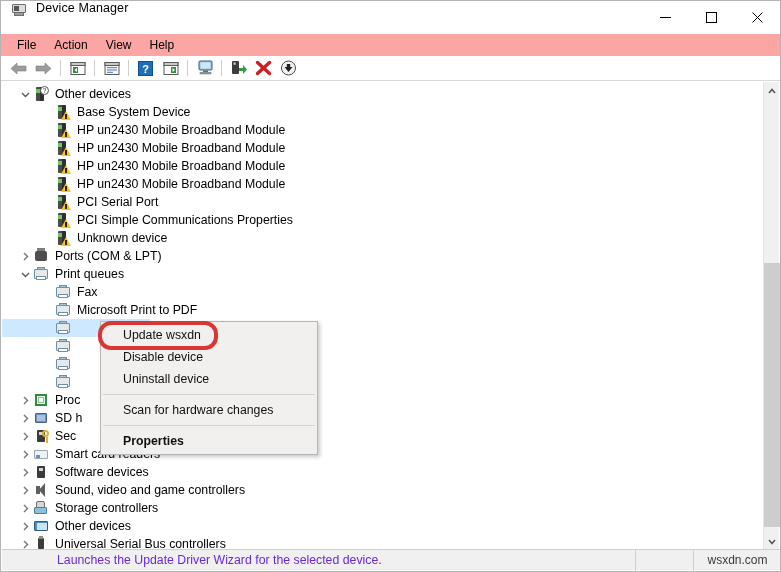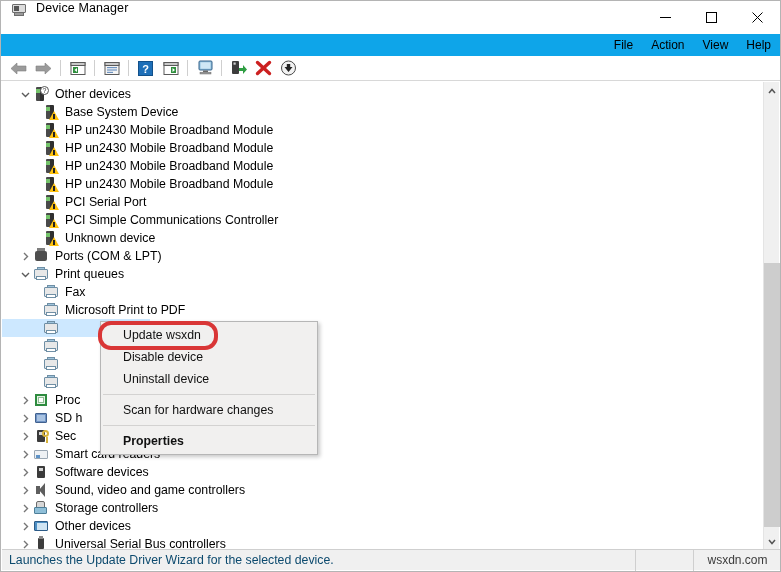--- a/index.html
+++ b/index.html
@@ -49,23 +49,22 @@
   }
   .win-btn {
     width: 46px; height: 33px; display: flex; align-items: center; justify-content: center;
     font-size: 11px; color: #000; background: transparent;
   }
   .win-btn svg { display: block; }
 
   
   .menubar {
     position: absolute; left: 0; top: 33px; width: 779px; height: 22px;
-    background: #0ea5e9; display: flex; align-items: center;
+    background: #fca5a5; display: flex; align-items: center;
     padding-left: 7px;
-    justify-content: flex-end;
   }
   .menubar-item {
     font-size: 12px; color: #000; padding: 2px 9px; line-height: 15px;
   }
 
   
   .toolbar {
     position: absolute; left: 0; top: 55px; width: 779px; height: 25px;
     background: #ffffff; border-bottom: 1px solid #d8d8d8;
     display: flex; align-items: center; padding-left: 5px;
@@ -83,21 +82,21 @@
     height: 18px; display: flex; align-items: center;
     font-size: 12.3px; color: #000; white-space: nowrap;
     position: relative;
   }
   .row.selected { background: #cde8ff; }
   .chev {
     width: 15px; height: 18px; display: flex; align-items: center; justify-content: center;
     flex: 0 0 auto; color: #767676;
   }
   .ind-1 { padding-left: 16px; }
-  .ind-2 { padding-left: 41px; }
+  .ind-2 { padding-left: 53px; }
   .tree-icon {
     width: 16px; height: 16px; margin-right: 6px; flex: 0 0 auto; position: relative;
   }
   .lbl { line-height: 18px; }
 
   
   .ic-tower {
     position: absolute; left: 3px; top: 1px; width: 8px; height: 14px;
     background: linear-gradient(90deg,#4a4a4a 0 45%, #2f2f2f 45% 100%);
     border-radius: 1px;
@@ -205,21 +204,21 @@
     position: absolute; left: 0; width: 16px; background: #cdcdcd;
   }
 
   
   .statusbar {
     position: absolute; left: 1px; bottom: 1px; width: 779px; height: 21px;
     background: #f0f0f0; border-top: 1px solid #cfcfcf;
     display: flex; align-items: center;
   }
   .status-text {
-    font-size: 12.3px; color: #0c4a6e; padding-left: 7px; flex: 1 1 auto;
+    font-size: 12.3px; color: #6d28d9; padding-left: 7px; flex: 1 1 auto; margin-left: 48px;
   }
   .status-cell {
     width: 58px; height: 21px; border-left: 1px solid #cfcfcf;
   }
   .status-watermark {
     width: 88px; height: 21px; border-left: 1px solid #cfcfcf;
     display: flex; align-items: center; justify-content: center;
     font-size: 12px; color: #3b3b3b;
   }
 
@@ -441,21 +440,21 @@
         <div class="lbl">PCI Serial Port</div>
       </div>
 
       <div class="row ind-2">
         <div class="tree-icon">
           <div class="ic-tower"></div>
             <div class="ic-tower-green"></div>
             <div class="ic-warn"></div>
             <div class="ic-warn-dot"></div>
         </div>
-        <div class="lbl">PCI Simple Communications Controller</div>
+        <div class="lbl">PCI Simple Communications Properties</div>
       </div>
 
       <div class="row ind-2">
         <div class="tree-icon">
           <div class="ic-tower"></div>
             <div class="ic-tower-green"></div>
             <div class="ic-warn"></div>
             <div class="ic-warn-dot"></div>
         </div>
         <div class="lbl">Unknown device</div>

